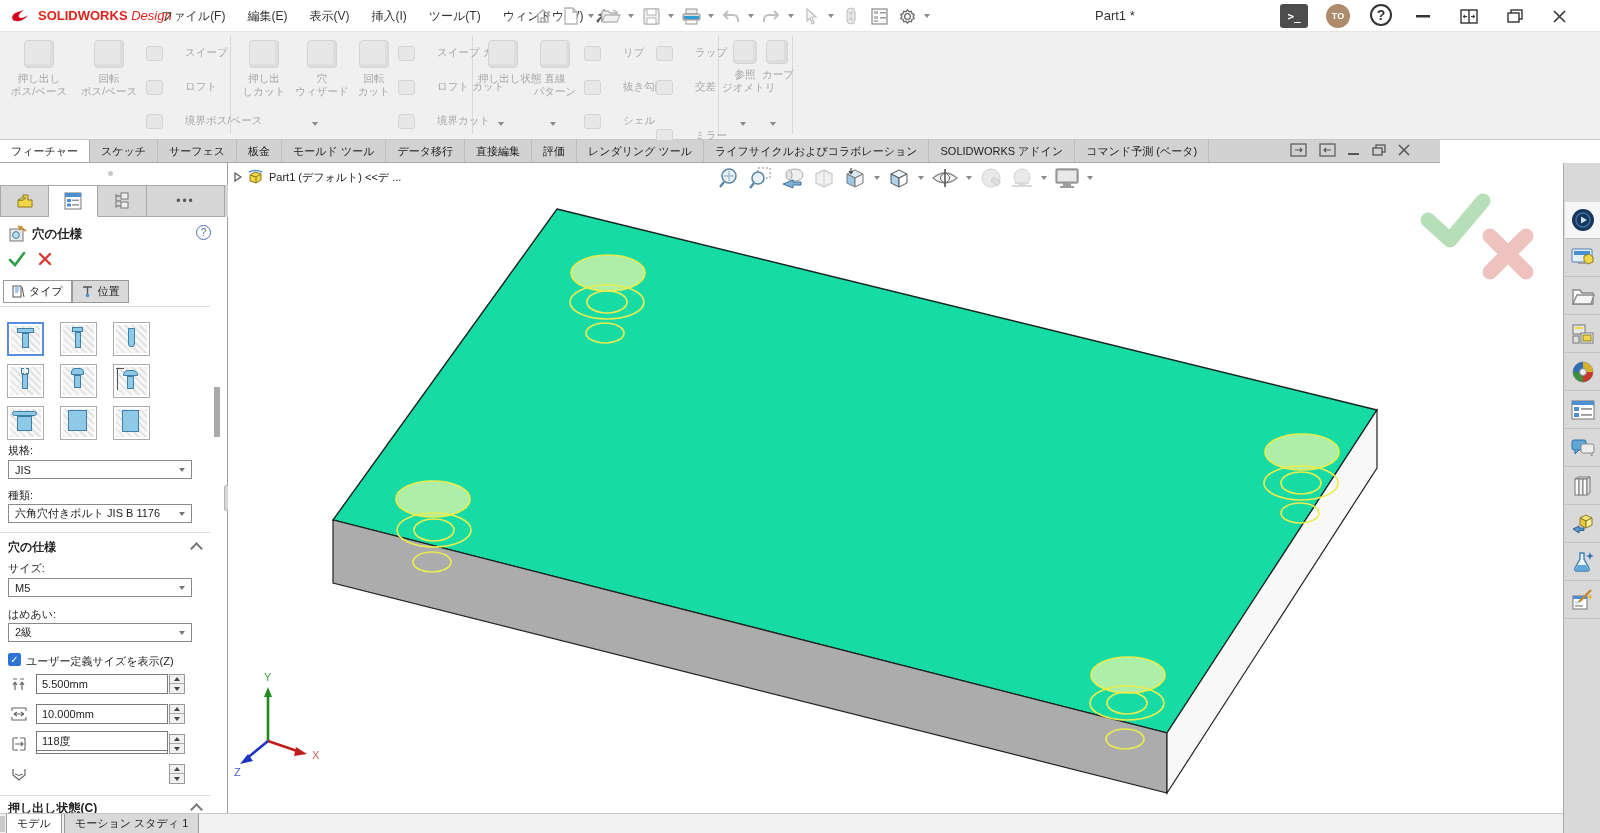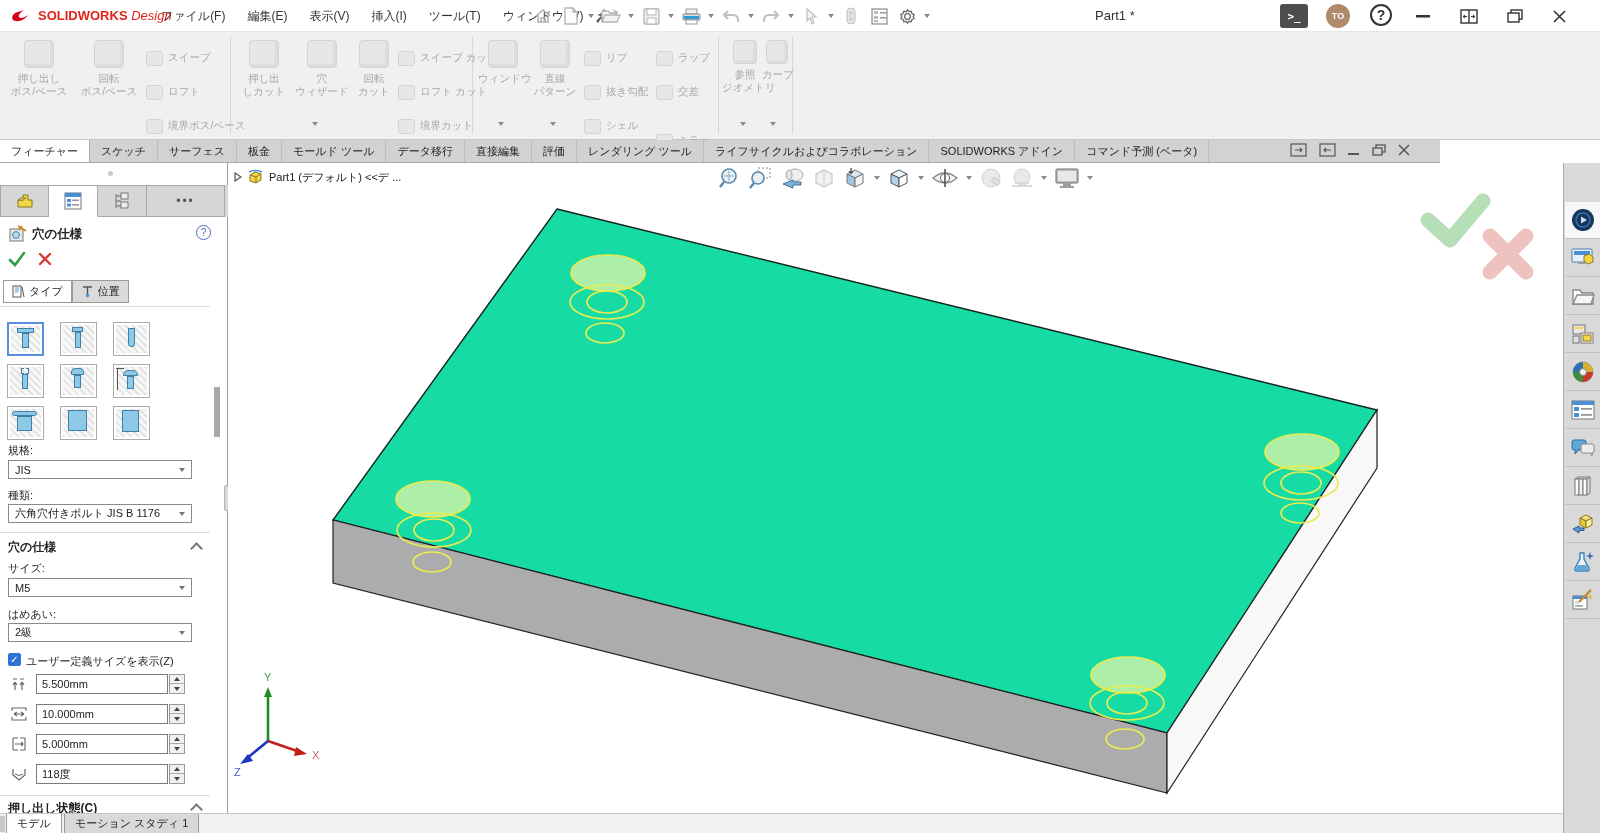--- a/index.html
+++ b/index.html
@@ -23,21 +23,21 @@
   .avatar { position:absolute; left:1326px; top:4px; width:24px; height:24px; border-radius:50%; background:#AD8B6B; color:#fff; font-size:9px; font-weight:bold; display:flex; align-items:center; justify-content:center; }
   .help-circ { position:absolute; left:1370px; top:4px; width:22px; height:22px; border-radius:50%; border:2px solid #333; color:#333; font-size:14px; font-weight:bold; display:flex; align-items:center; justify-content:center; }
   .wbtn { position:absolute; top:4px; width:30px; height:24px; display:flex; align-items:center; justify-content:center; color:#333; }
 
   
   .ribbon { position:absolute; left:0; top:32px; width:1600px; height:108px; background:#F0F0F0; border-bottom:1px solid #C9C9C9; }
   .rdiv { position:absolute; top:4px; width:1px; height:98px; background:#D8D8D8; }
   .rb { position:absolute; top:6px; height:96px; text-align:center; }
   .ric { margin:2px auto 0; width:30px; height:28px; background:#E7E7E7; border:1px solid #D4D4D4; border-radius:4px; box-shadow:inset -3px -3px 0 #DDD; }
   .rlbl { margin-top:4px; font-size:10.5px; line-height:13px; color:#A6A6A6; white-space:nowrap; }
-  .rstack { position:absolute; height:24px; display:flex; align-items:center; gap:5px; }
+  .rstack { position:absolute; height:24px; display:flex; align-items:flex-start; gap:22px; }
   .sic { width:17px; height:15px; background:#E7E7E7; border:1px solid #D4D4D4; border-radius:3px; flex:none; }
   .slbl { font-size:10.5px; color:#A6A6A6; white-space:nowrap; }
   .rarrow { position:absolute; top:94px; }
   .i3d { position:absolute; left:796px; top:3px; width:56px; height:102px; background:#ADADAD; border:1px solid #8F8F8F; text-align:center; }
   .i3d-lbl { font-size:11px; color:#111; margin-top:8px; }
 
   
   .tabbar { position:absolute; left:0; top:140px; width:1440px; height:23px; background:#D2D2D2; border-bottom:1px solid #A9A9A9; display:flex; align-items:stretch; }
   .tab { font-size:11px; color:#222; padding:0 11px; display:flex; align-items:center; border-right:1px solid #BDBDBD; white-space:nowrap; }
   .tab.active { background:#FFF; border-right:1px solid #A9A9A9; }
@@ -289,21 +289,21 @@
         <span class="slbl">ロフト カット</span>
       </div>
     <div class="rstack" style="left:398px;top:82px">
         <span class="sic"></span>
         <span class="slbl">境界カット</span>
       </div>
     <div class="rarrow" style="left:312px"><span class="car"></span></div>
 
     <div class="rb" style="left:478px;width:50px">
       <div class="ric"></div>
-      <div class="rlbl"><span>ウィンドウ</span></div>
+      <div class="rlbl"><span>押し出し状態</span></div>
     </div>
     <div class="rb" style="left:530px;width:50px">
       <div class="ric"></div>
       <div class="rlbl"><span>直線</span><br><span>パターン</span></div>
     </div>
     <div class="rstack" style="left:584px;top:14px">
         <span class="sic"></span>
         <span class="slbl">リブ</span>
       </div>
     <div class="rstack" style="left:584px;top:48px">
@@ -564,21 +564,21 @@
         </div>
         <div>
           <span class="car" style="border-top-color:#444"></span>
         </div>
       </div>
 
     <svg class="frow-ic" style="top:602px" viewBox="0 0 18 18">
         <path d="M3 4 V10 L9 15 L15 10 V4" stroke="#666" fill="none" stroke-width="1.2"></path>
         <path d="M5 9 Q9 12 13 9" stroke="#666" fill="none" stroke-width="1"></path>
       </svg>
-    <div class="field" style="top:601px">
+    <div class="field" style="top:568px">
         <span>118度</span>
       </div>
     <div class="spin" style="top:601px">
         <div class="u">
           <span class="car" style="transform:rotate(180deg);border-top-color:#444"></span>
         </div>
         <div>
           <span class="car" style="border-top-color:#444"></span>
         </div>
       </div>

